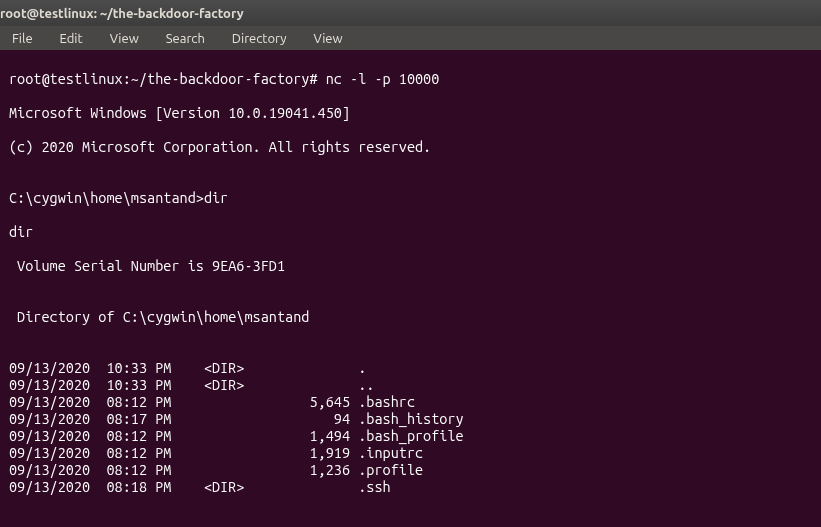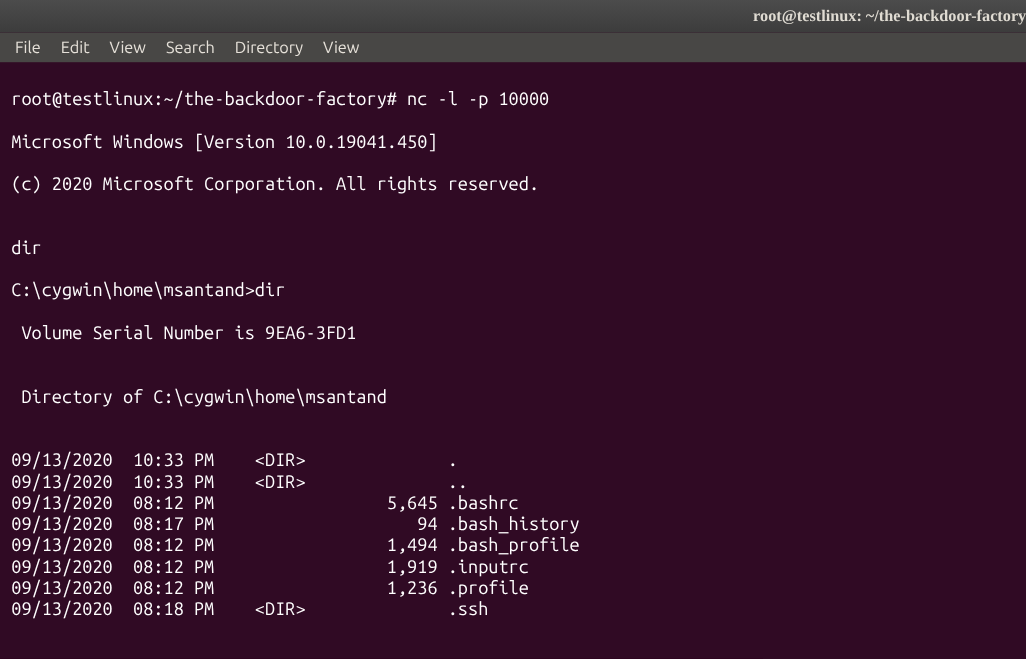--- a/index.html
+++ b/index.html
@@ -12,33 +12,32 @@
     background: #2c001e;
   }
   .titlebar {
     height: 26px;
     background: linear-gradient(#4c4c4c, #3c3c3c);
     color: #dfdbd2;
     font-size: 13px;
     font-weight: 600;
     display: flex;
     align-items: center;
-    justify-content: flex-end;
+    justify-content: flex-start;
     position: relative;
-    font-family: Liberation Serif, serif;
   }
   .menubar {
     height: 24px;
     background: #484745;
     display: flex;
     align-items: center;
     padding: 0 4px;
     font-size: 13px;
     color: #e6e1d9;
-    gap: 0;
+    gap: 11px;
   }
   .menu-item {
     padding: 2px 8px;
     cursor: default;
   }
   .terminal {
     width: 821px;
     height: calc(527px - 26px - 24px);
     background: #300a24;
     color: #ffffff;
@@ -67,22 +66,22 @@
   <span class="menu-item">Search</span>
   <span class="menu-item">Directory</span>
   <span class="menu-item">View</span>
 </div>
 
 <div class="terminal">
 <span class="term-line">root@testlinux:~/the-backdoor-factory# nc -l -p 10000</span>
 <span class="term-line">Microsoft Windows [Version 10.0.19041.450]</span>
 <span class="term-line">(c) 2020 Microsoft Corporation. All rights reserved.</span>
 <span class="term-line"></span>
+<span class="term-line">C:\cygwin\home\msantand&gt;dir</span>
 <span class="term-line">dir</span>
-<span class="term-line">C:\cygwin\home\msantand&gt;dir</span>
 <span class="term-line"> Volume Serial Number is 9EA6-3FD1</span>
 <span class="term-line"></span>
 <span class="term-line"> Directory of C:\cygwin\home\msantand</span>
 <span class="term-line"></span>
 <div id="dir-listing"><span class="dir-row">09/13/2020  10:33 PM    &lt;DIR&gt;              .</span><span class="dir-row">09/13/2020  10:33 PM    &lt;DIR&gt;              ..</span><span class="dir-row">09/13/2020  08:12 PM                 5,645 .bashrc</span><span class="dir-row">09/13/2020  08:17 PM                    94 .bash_history</span><span class="dir-row">09/13/2020  08:12 PM                 1,494 .bash_profile</span><span class="dir-row">09/13/2020  08:12 PM                 1,919 .inputrc</span><span class="dir-row">09/13/2020  08:12 PM                 1,236 .profile</span><span class="dir-row">09/13/2020  08:18 PM    &lt;DIR&gt;              .ssh</span></div>
 
 
 <span class="term-line"></span>
 
 </div>

